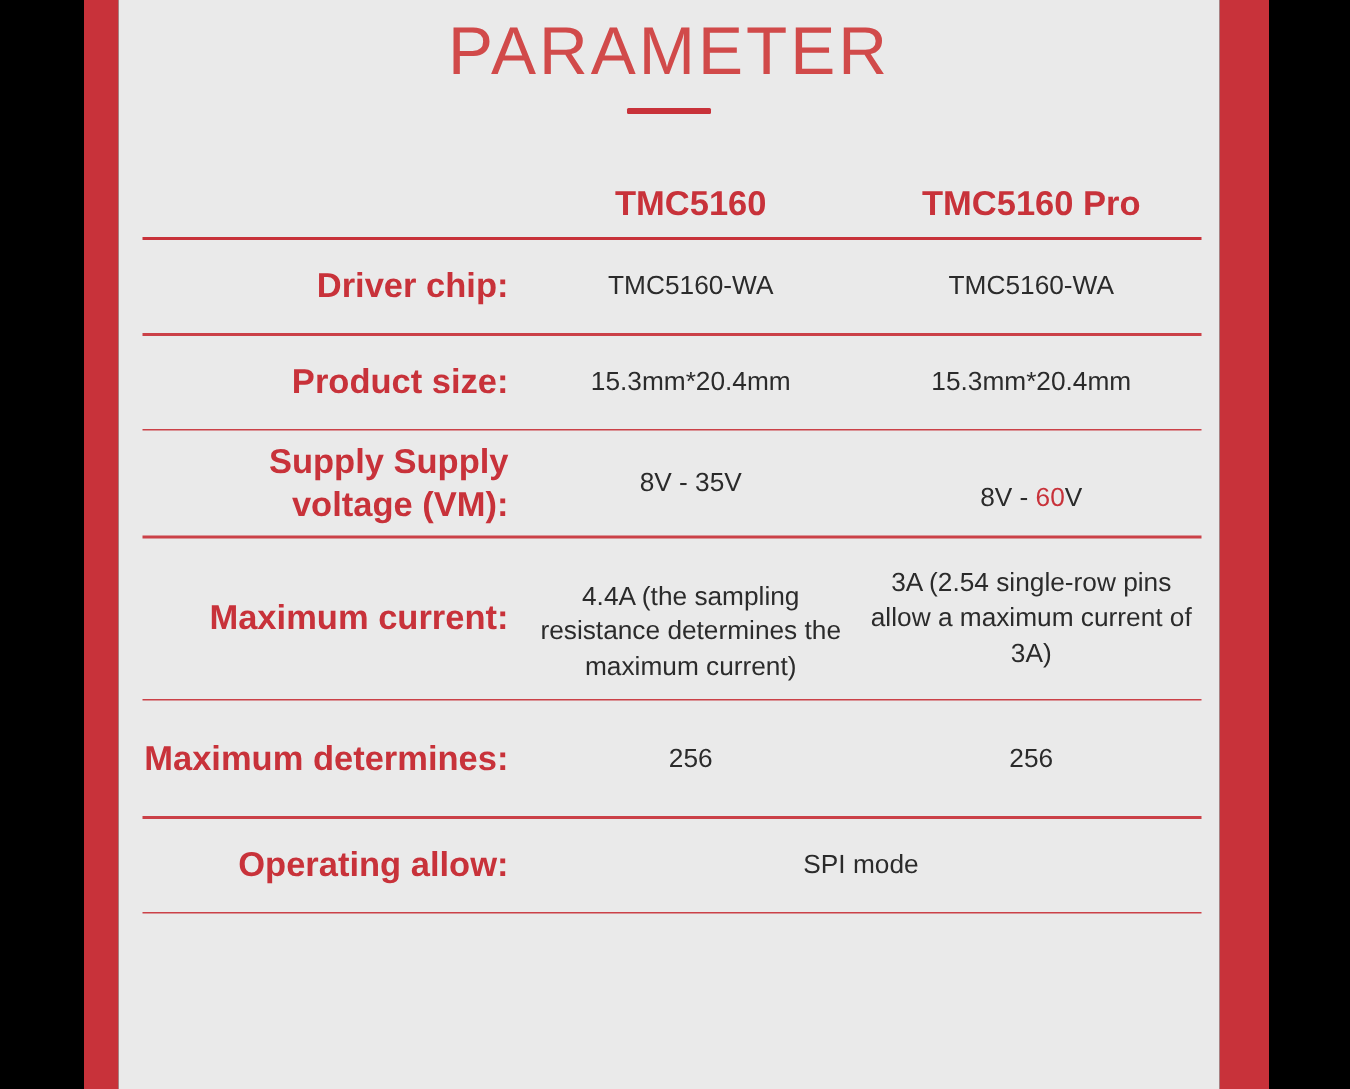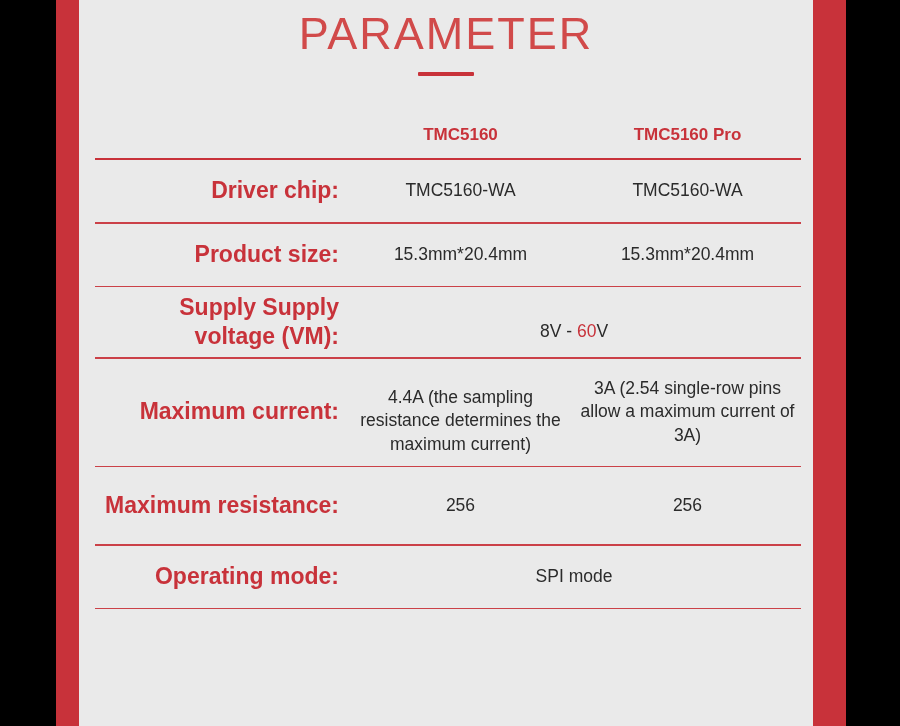--- a/index.html
+++ b/index.html
@@ -80,21 +80,21 @@
     text-align:center;
     font-size:17.5px;
     line-height:1.33;
     color:#2b2b2b;
     padding:0 6px;
   }
 
   
   #header-row { height:46px; }
   #header-row .cell-val {
-    font-size:17px;
+    font-size:23px;
     font-weight:600;
   }
 
   .divider {
     width:100%;
     height:2px;
   }
   .divider.thin { height:1.5px; opacity:.92; }
 
   
@@ -140,39 +140,40 @@
 
       <div class="trow r-size">
         <div class="cell-label hl" style="color: rgb(200, 50, 58);">Product size:</div>
         <div class="cell-val" style="color: rgb(43, 43, 43);">15.3mm*20.4mm</div>
         <div class="cell-val" style="color: rgb(43, 43, 43);">15.3mm*20.4mm</div>
       </div>
       <div class="divider thin" style="background: rgb(200, 50, 58);"></div>
 
       <div class="trow r-voltage">
         <div class="cell-label hl" style="color: rgb(200, 50, 58);">Supply Supply voltage (VM):</div>
+        <div class="cell-val" style="color: rgb(43, 43, 43);">8V - 35V</div>
         <div class="cell-val" style="color: rgb(43, 43, 43); margin-top: 20px;"><span>8V - </span><span class="hl" style="color: rgb(200, 50, 58);">60</span><span>V</span></div>
       </div>
       <div class="divider thin" style="background: rgb(200, 50, 58);"></div>
 
       <div class="trow r-current">
         <div class="cell-label hl" style="color: rgb(200, 50, 58);">Maximum current:</div>
         <div class="cell-val" style="max-width: 228px; color: rgb(43, 43, 43); margin-top: 18px;">4.4A (the sampling resistance determines the maximum current)</div>
         <div class="cell-val" style="max-width: 228px; color: rgb(43, 43, 43);">3A (2.54 single-row pins allow a maximum current of 3A)</div>
       </div>
       <div class="divider thin" style="background: rgb(200, 50, 58);"></div>
 
       <div class="trow r-subdiv">
-        <div class="cell-label hl" style="color: rgb(200, 50, 58);">Maximum resistance:</div>
+        <div class="cell-label hl" style="color: rgb(200, 50, 58);">Maximum determines:</div>
         <div class="cell-val" style="color: rgb(43, 43, 43);">256</div>
         <div class="cell-val" style="color: rgb(43, 43, 43);">256</div>
       </div>
       <div class="divider thin" style="background: rgb(200, 50, 58);"></div>
 
       <div class="trow r-modes">
-        <div class="cell-label hl" style="color: rgb(200, 50, 58);">Operating mode:</div>
+        <div class="cell-label hl" style="color: rgb(200, 50, 58);">Operating allow:</div>
         <div class="cell-val" style="color: rgb(43, 43, 43);">SPI mode</div>
       </div>
       <div class="divider thin" style="background: rgb(200, 50, 58);"></div>
 
     </div>
   </div>
 </div>
 
 </body></html>

